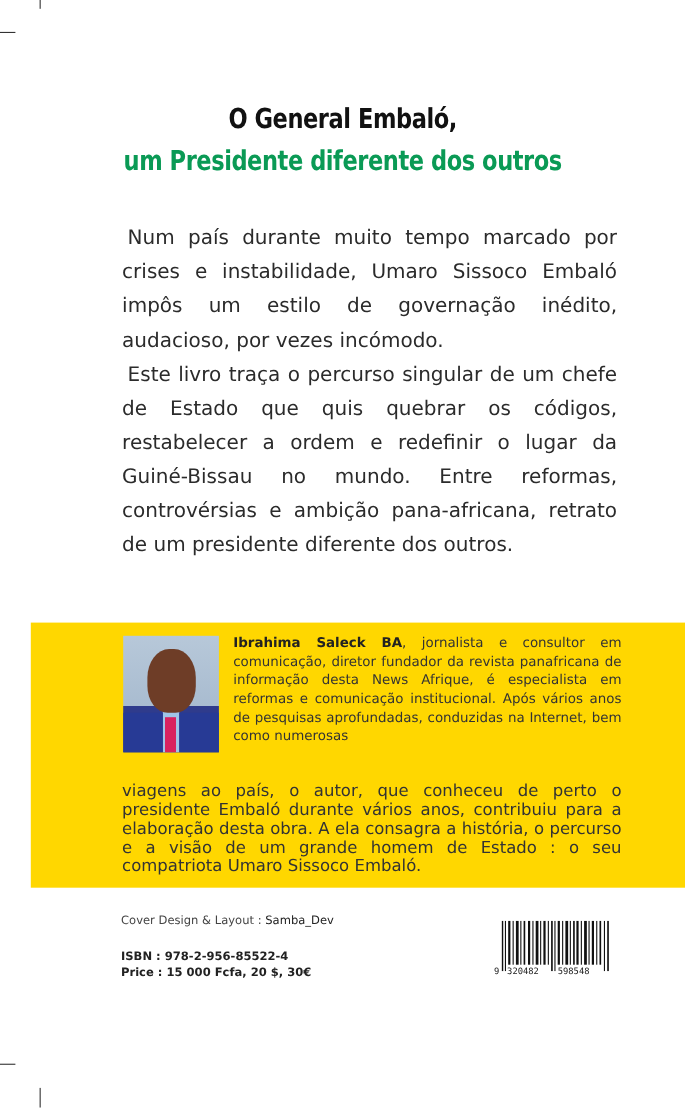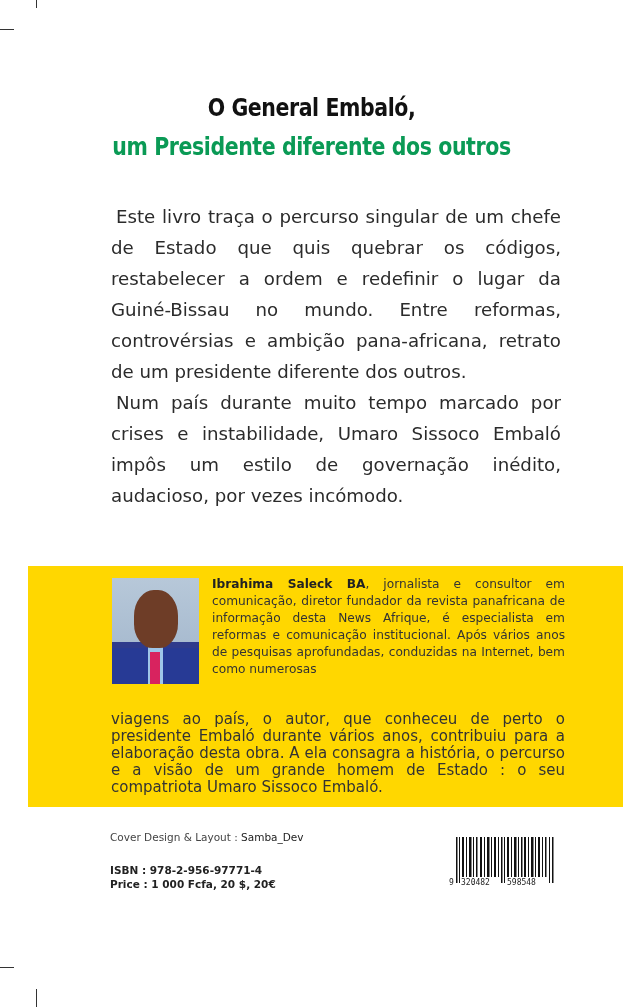--- a/index.html
+++ b/index.html
@@ -63,43 +63,43 @@
 
 <div class="crop" style="left:36px;top:0;width:1px;height:8px;"></div>
 <div class="crop" style="left:0;top:29px;width:14px;height:1px;"></div>
 <div class="crop" style="left:0;top:967px;width:14px;height:1px;"></div>
 <div class="crop" style="left:36px;top:989px;width:1px;height:18px;"></div>
 
 <div class="title title-1">O General Embaló,</div>
 <div class="title title-2">um Presidente diferente dos outros</div>
 
 <div class="blurb">
+  <p>Num país durante muito tempo marcado por crises e instabilidade, Umaro Sissoco Embaló impôs um estilo de governação inédito, audacioso, por vezes incómodo.</p>
   <p>Este livro traça o percurso singular de um chefe de Estado que quis quebrar os códigos, restabelecer a ordem e redefinir o lugar da Guiné-Bissau  no  mundo. Entre reformas, controvérsias e ambição pana-africana, retrato de um presidente diferente dos outros.</p>
-  <p>Num país durante muito tempo marcado por crises e instabilidade, Umaro Sissoco Embaló impôs um estilo de governação inédito, audacioso, por vezes incómodo.</p>
 </div>
 
 <div class="band"></div>
 
 <div class="photo">
   <div class="shirt"></div>
   <div class="suit-l"></div>
   <div class="suit-r"></div>
   <div class="tie"></div>
   <div class="face"></div>
 </div>
 
 <div class="bio-top"><b>Ibrahima Saleck BA</b><span>, jornalista e consultor em comunicação, diretor fundador da revista panafricana de informação desta News Afrique, é especialista em reformas e comunicação institucional. Após vários anos de pesquisas aprofundadas, conduzidas na Internet, bem como numerosas</span></div>
 
 <div class="bio-bottom">viagens ao país, o autor, que conheceu de perto o presidente Embaló durante vários anos, contribuiu para a elaboração desta obra. A ela consagra a história, o percurso e a visão de um grande homem de Estado : o seu compatriota Umaro Sissoco Embaló.</div>
 
 <div class="credit"><span>Cover Design &amp; Layout : </span><span class="b">Samba_Dev</span></div>
 
 <div class="isbn">
-  <div>ISBN : 978-2-956-97771-4</div>
-  <div>Price : 1 000 Fcfa, 20 $, 20€</div>
+  <div>ISBN : 978-2-956-85522-4</div>
+  <div>Price : 15 000 Fcfa, 20 $, 30€</div>
 </div>
 
 <div class="barcode">
   <svg width="100" height="46" viewBox="0 0 100 46">
     <g fill="#111">
       <rect x="0" y="0" width="1.5" height="46"></rect>
         <rect x="3" y="0" width="1" height="46"></rect>
       <rect x="6" y="0" width="2" height="40"></rect>
         <rect x="10" y="0" width="1" height="40"></rect>
       <rect x="13" y="0" width="2.5" height="40"></rect>

